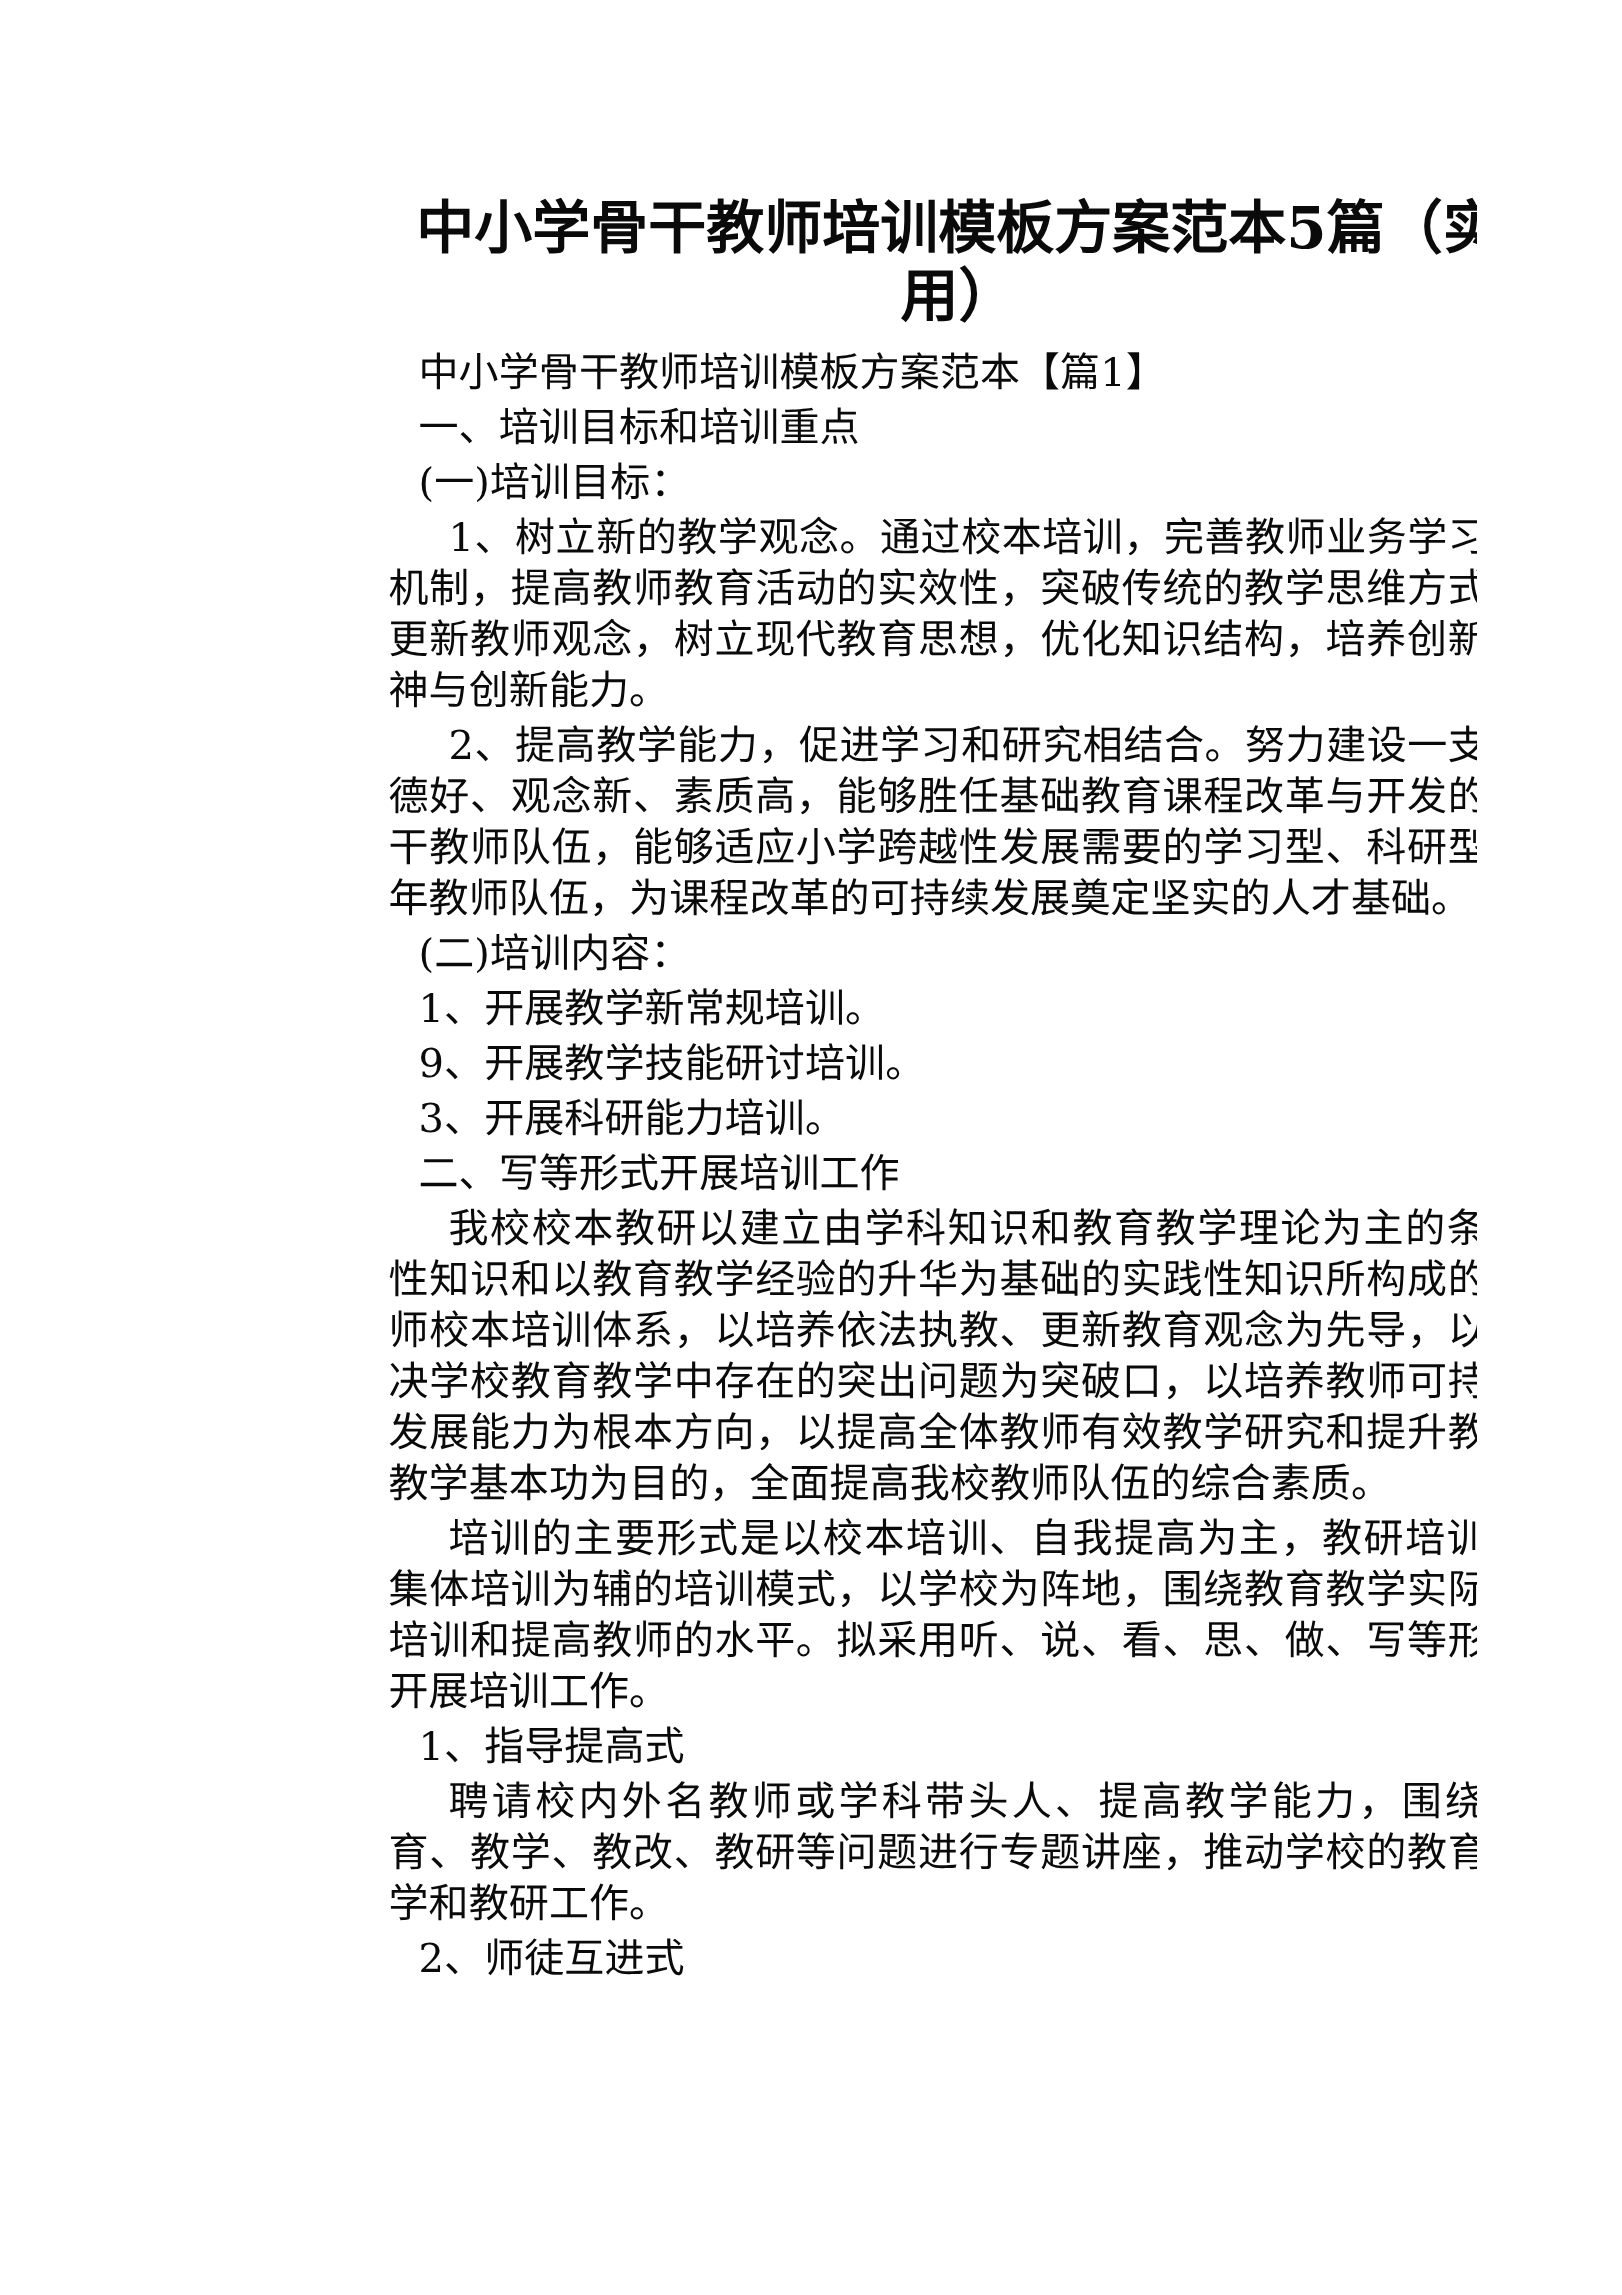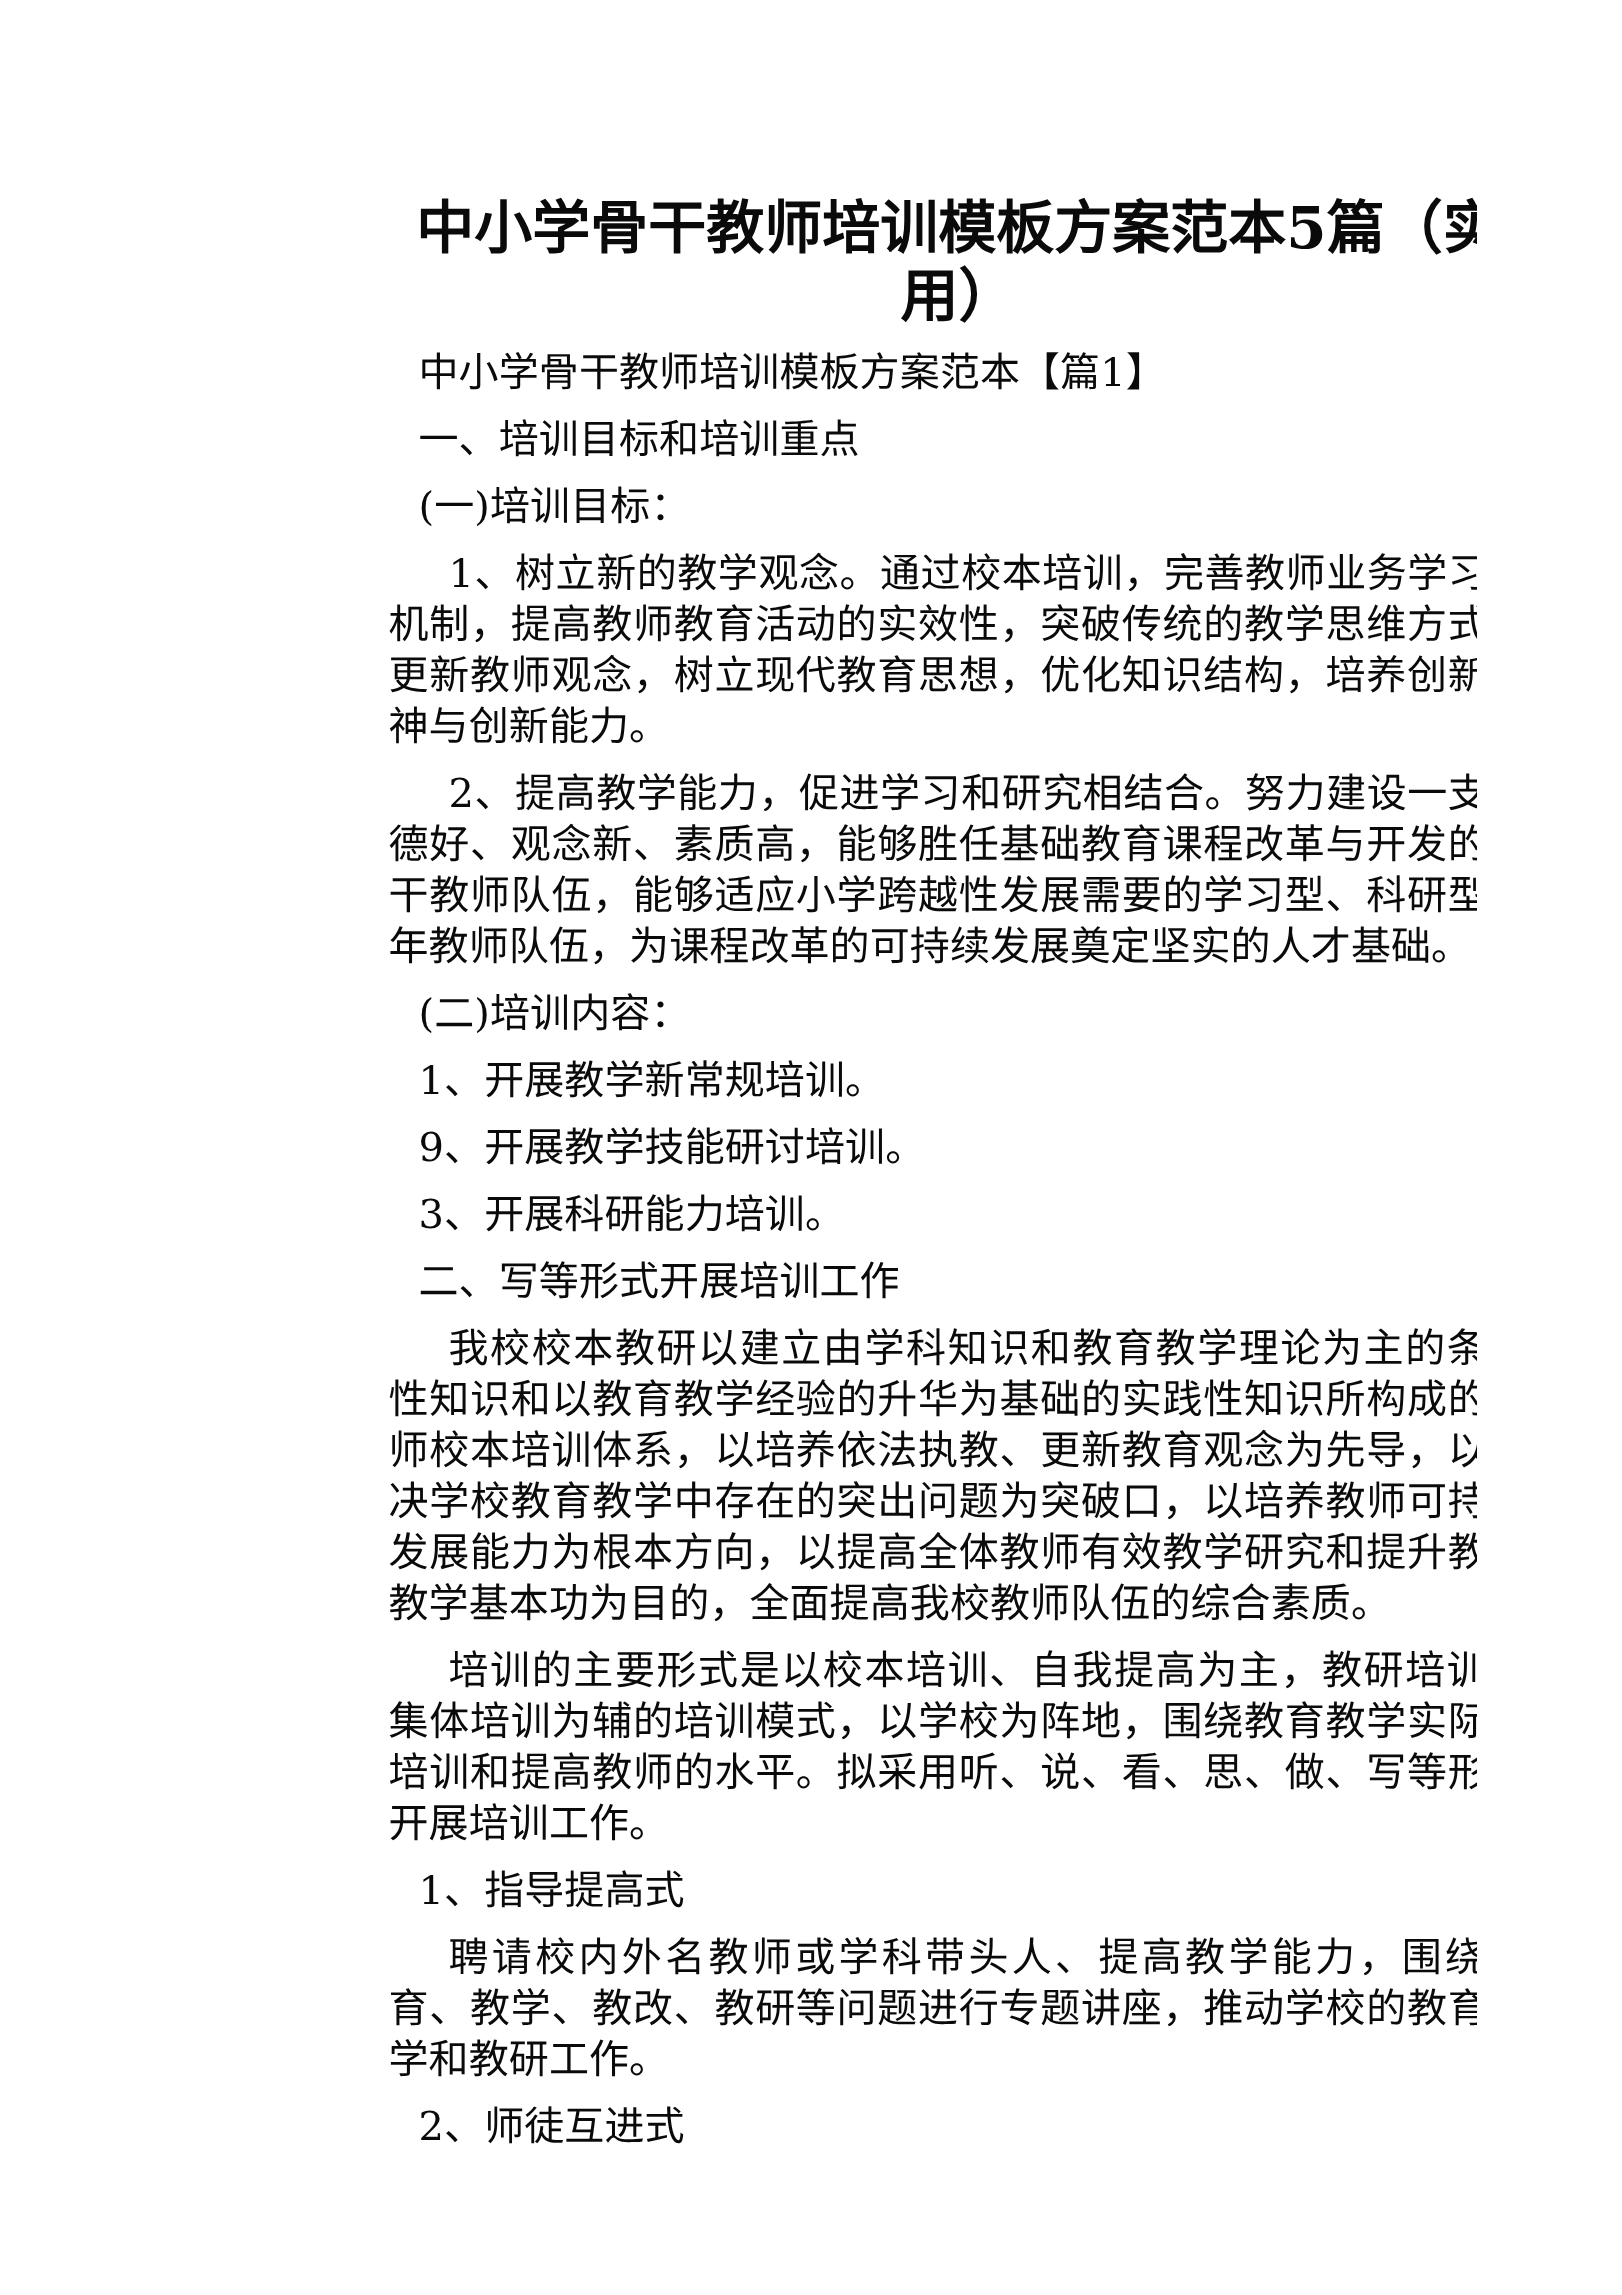--- a/index.html
+++ b/index.html
@@ -55,21 +55,21 @@
   .para.indent {
     text-indent: 60px;
   }
 
   .para.hang {
     text-indent: 30px;
   }
 
   
   .para + .para {
-    margin-top: 16px;
+    margin-top: 4px;
   }
 
   
   .scan {
     -webkit-font-smoothing: none;
   }
 </style>
 </head>
 <body>
 

